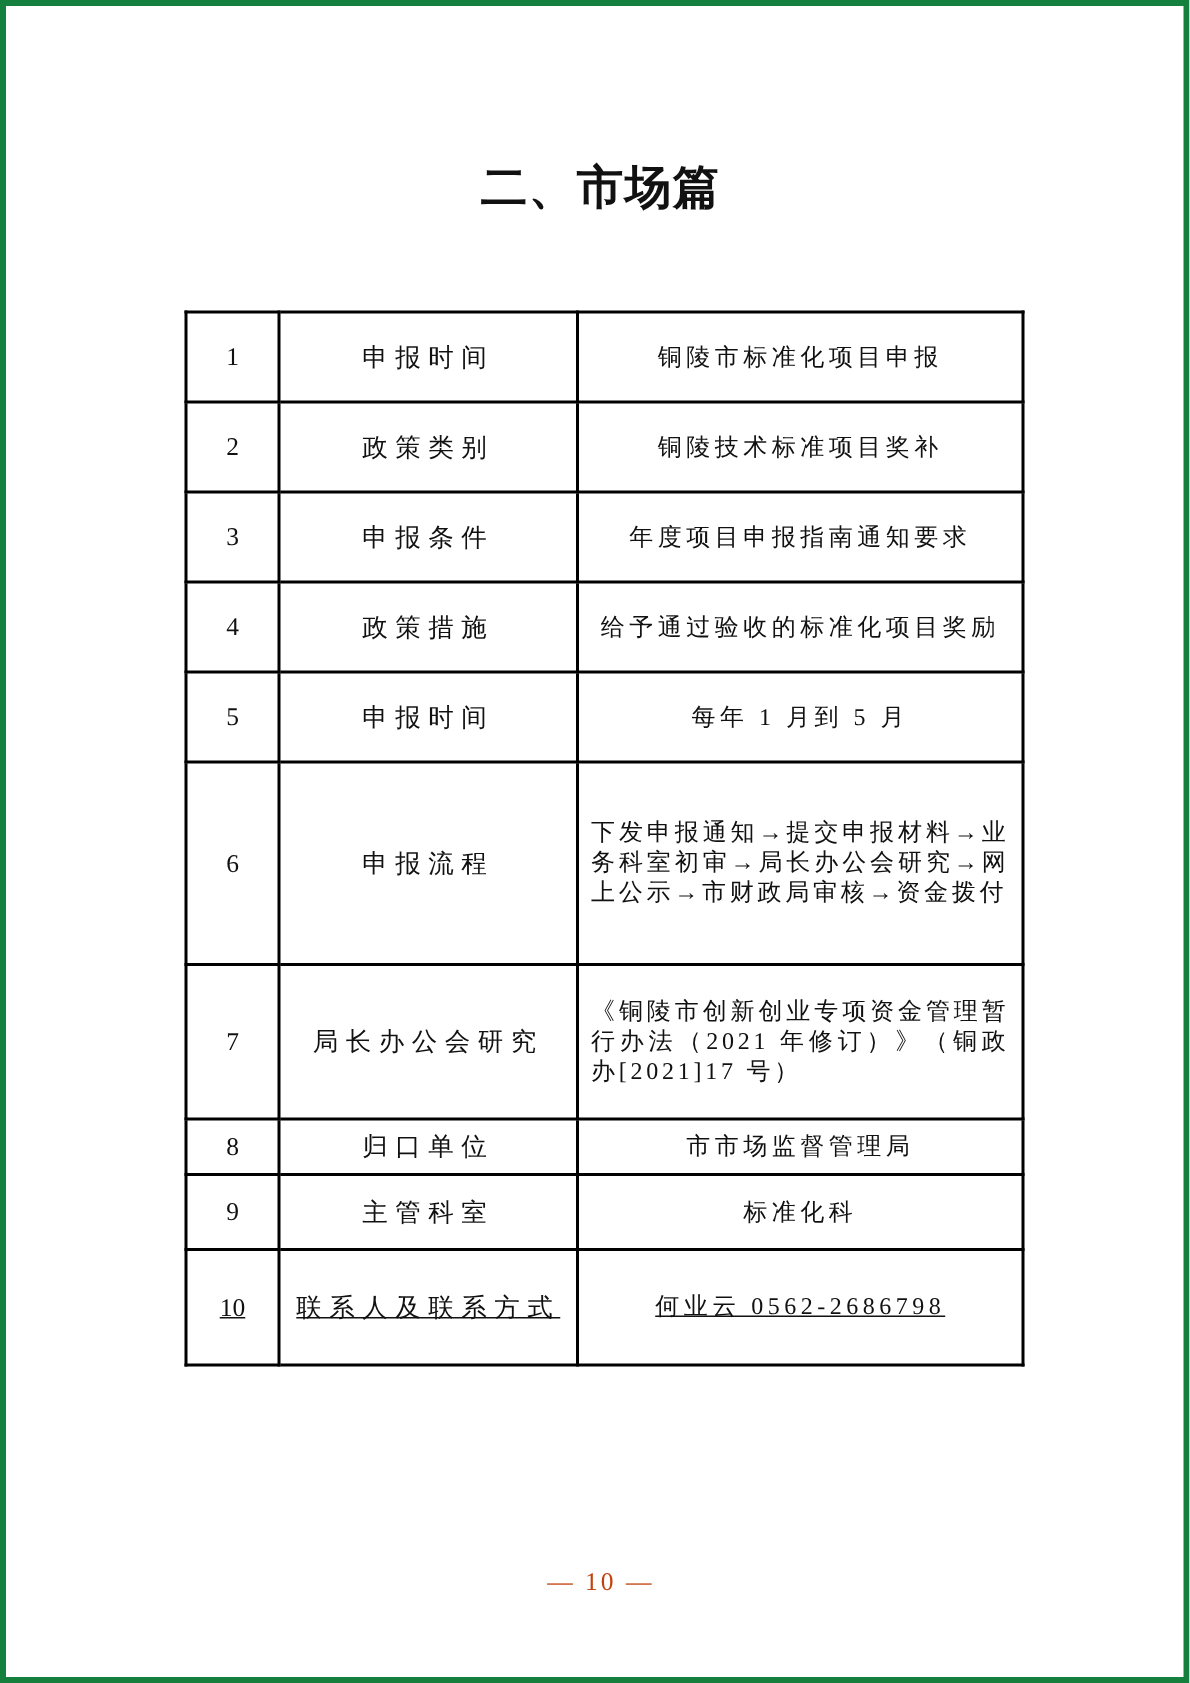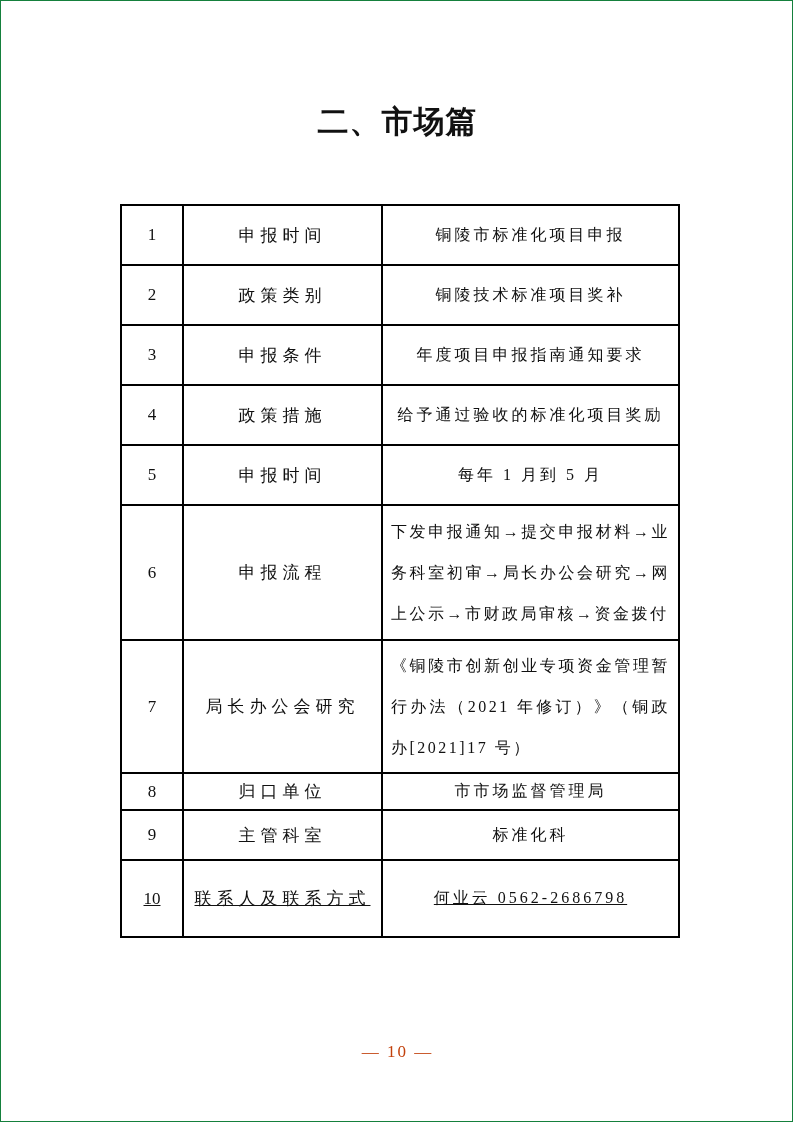--- a/index.html
+++ b/index.html
@@ -6,21 +6,21 @@
     margin: 0;
     padding: 0;
     background: #ffffff;
   }
   .page {
     position: relative;
     width: 793px;
     height: 1122px;
     background: #ffffff;
     box-sizing: border-box;
-    border: 1px solid #15803d;
+    border: 4px solid #15803d;
     font-family: "Liberation Serif", "DejaVu Serif", serif;
     color: #111111;
     overflow: hidden;
   }
   .section-title {
     position: absolute;
     top: 100px;
     left: 0;
     width: 793px;
     text-align: center;
@@ -74,21 +74,21 @@
   }
   td.cell-content {
     font-size: 16px;
     letter-spacing: 3px;
     padding-left: 7px;
   }
   td.cell-content.long {
     text-align: justify;
     text-align-last: left;
     letter-spacing: 2.5px;
-    line-height: 41px;
+    line-height: 20px;
     padding: 4px 8px;
   }
   tr.rh-62  { height: 62px; }
   tr.rh-60  { height: 60px; }
   tr.rh-135 { height: 135px; }
   tr.rh-103 { height: 103px; }
   tr.rh-37  { height: 37px; }
   tr.rh-50  { height: 50px; }
   tr.rh-77  { height: 77px; text-decoration: underline; }
   .page-footer {

